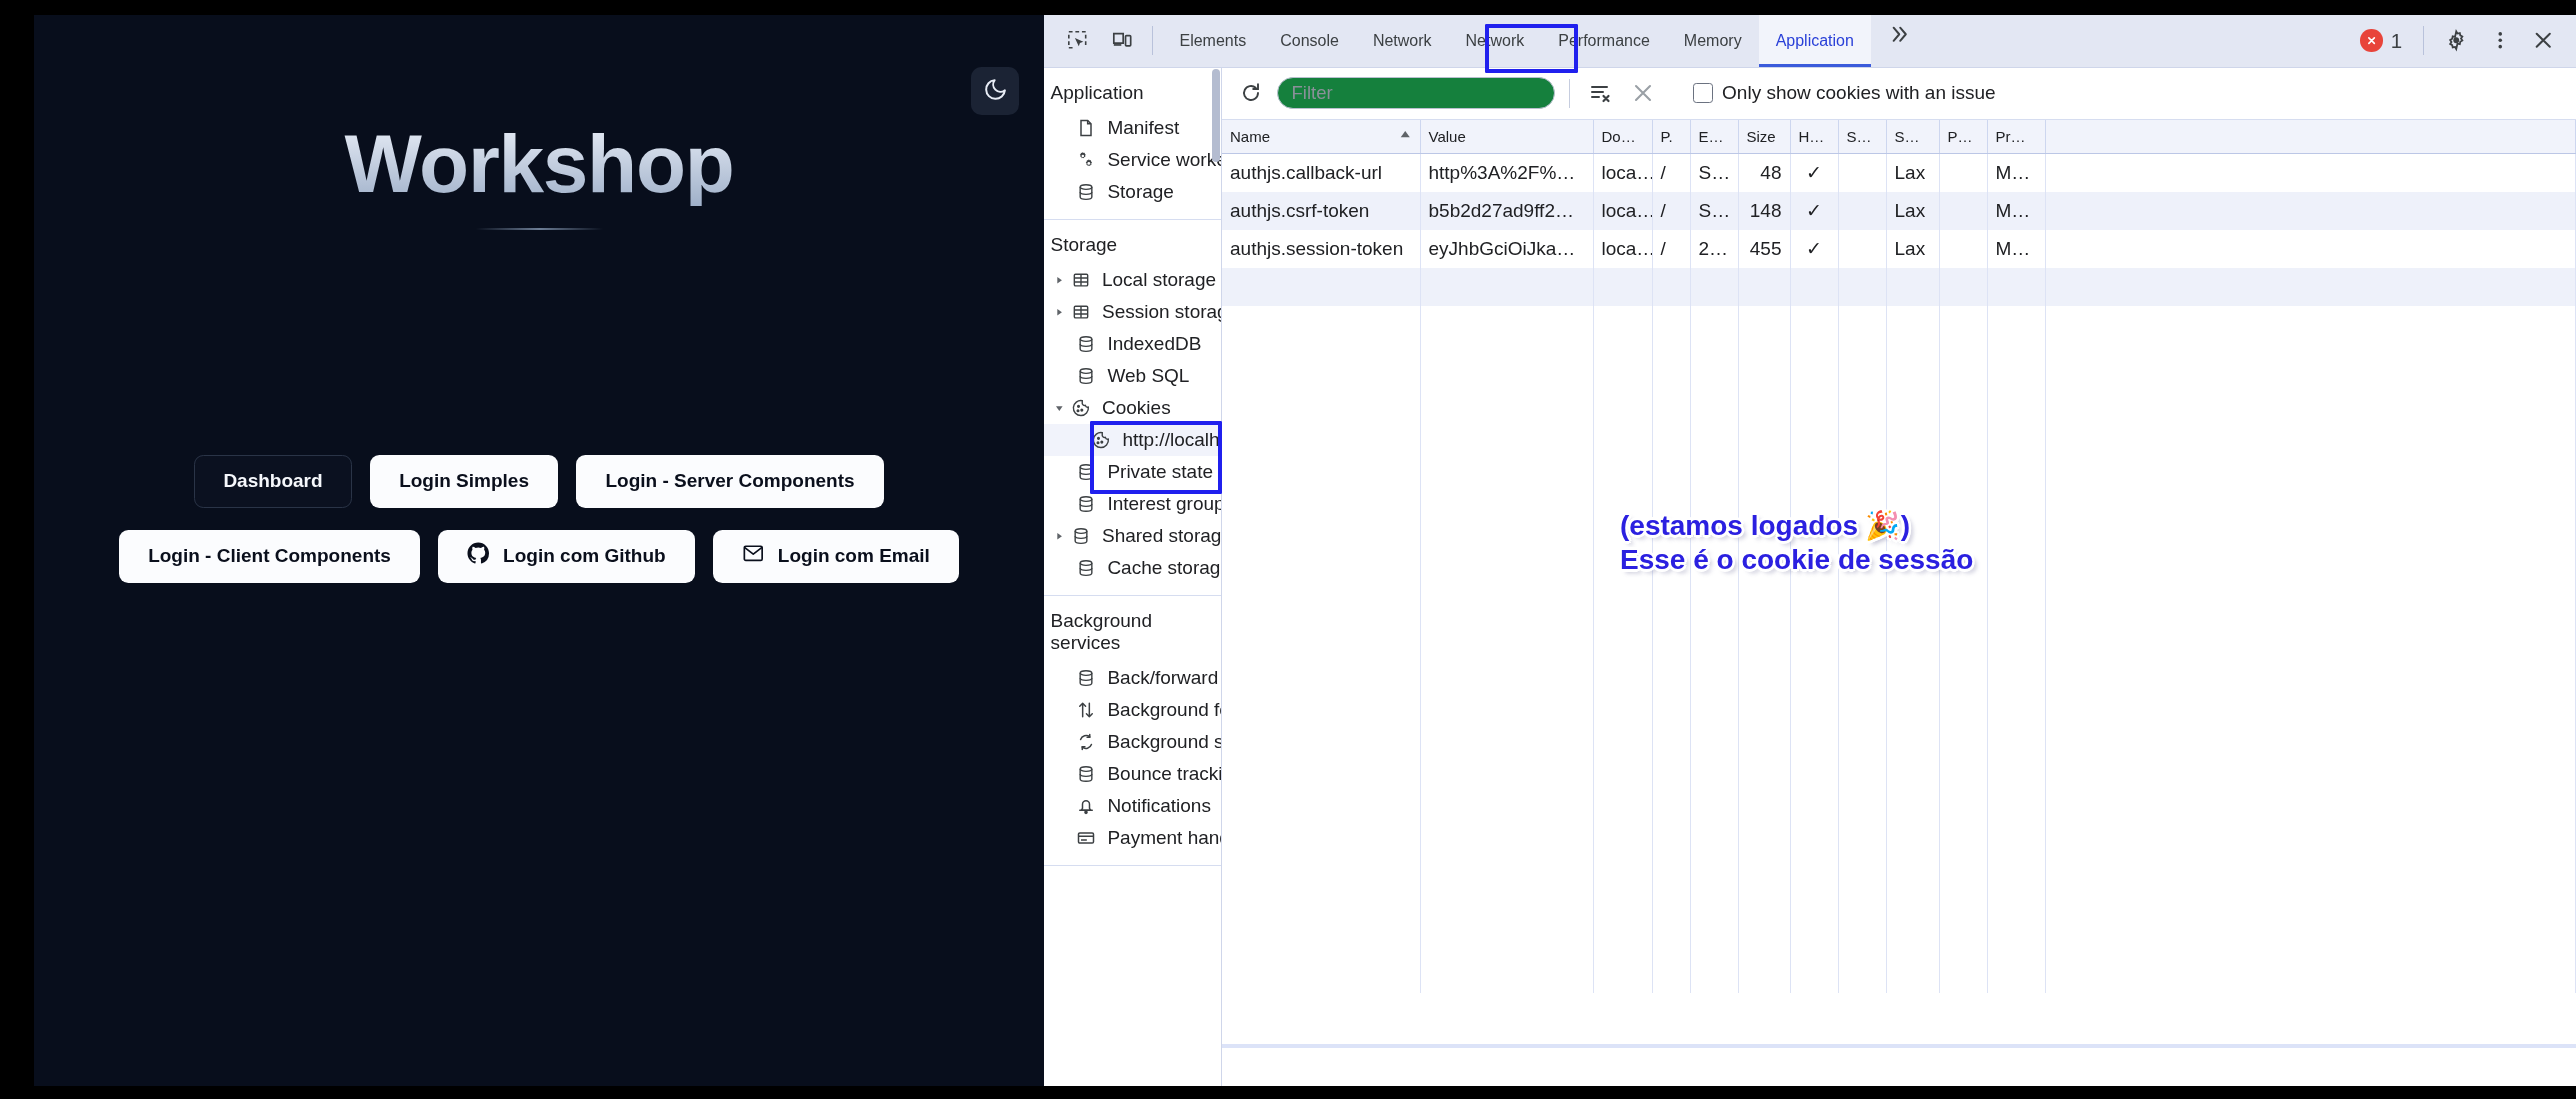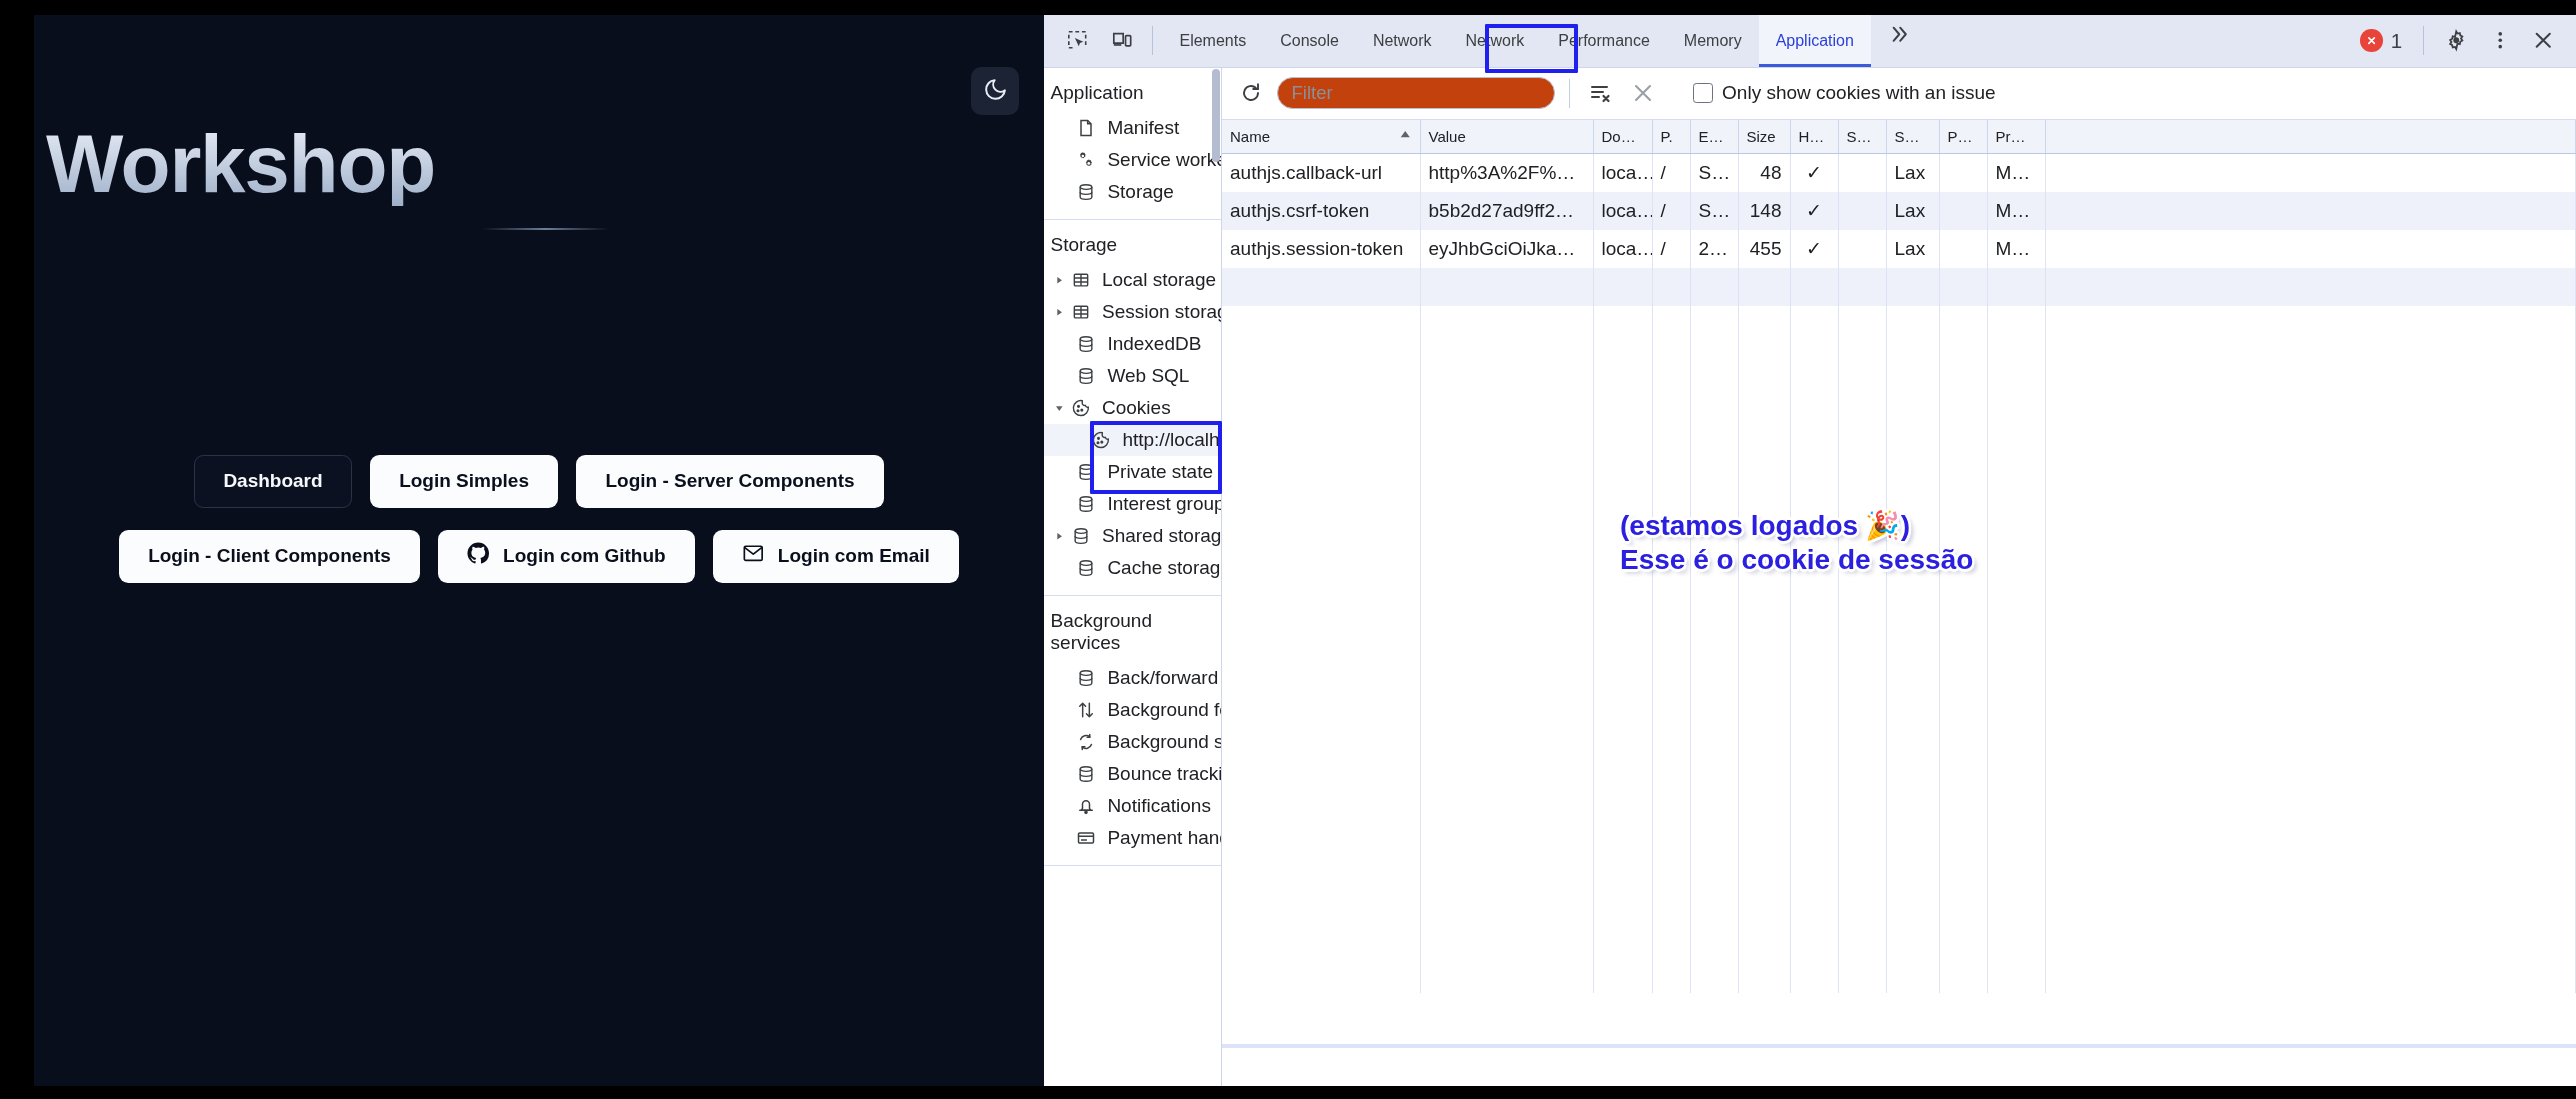--- a/index.html
+++ b/index.html
@@ -16,21 +16,21 @@
   #page-inner{ position:relative; width:100%; height:100%; }
 
   .theme-toggle{
     position:absolute; right:25px; top:52px; width:48px; height:48px;
     background:#1b2334; border-radius:10.6px; display:flex; align-items:center;
     justify-content:center; cursor:pointer;
   }
   .theme-toggle svg{ width:25px; height:25px; }
 
   .hero{
-    position:absolute; left:12px; right:0; top:106px; 
+    position:absolute; left:0; right:0; top:106px; text-align:center;
   }
   .hero h1{
     font-size:82px; line-height:1.04; font-weight:800; letter-spacing:-1.3px;
     background:linear-gradient(180deg,#e9eef7 0%, #9fb0c9 100%);
     -webkit-background-clip:text; background-clip:text; color:transparent;
     -webkit-text-fill-color:transparent;
   }
   .hero .rule{
     width:127px; height:2px; margin:22.5px auto 0;
     background:linear-gradient(90deg,rgba(120,140,170,0) 0%,#6d7e96 50%,rgba(120,140,170,0) 100%);
@@ -115,21 +115,21 @@
 
   .ck-toolbar{
     height:52px; display:flex; align-items:center; gap:9.3px; padding:0 12px;
     border-bottom:0.7px solid #d6ddf0; background:#fff;
   }
   .refresh-btn{ width:34px; height:34px; display:flex; align-items:center; justify-content:center;
                 cursor:pointer; }
   .refresh-btn svg{ width:24px; height:24px; }
   .filter-input{
     width:278px; height:32px; border:0.7px solid #b9c0cf; border-radius:16px;
-    padding:0 13.2px; font-size:18.5px; color:#202124; background:#c2410c;
+    padding:0 13.2px; font-size:18.5px; color:#202124; background:#15803d;
     font-family:"Liberation Sans", sans-serif;
   }
   .filter-input::placeholder{ color:#8a9099; }
   .tb-div{ width:0.7px; height:29px; background:#c6cddf; margin:0 4px; }
   .tb-icon{ width:34px; height:34px; display:flex; align-items:center; justify-content:center;
             cursor:pointer; }
   .tb-icon svg{ width:24px; height:24px; }
   .chk-wrap{ display:flex; align-items:center; gap:9.3px; margin-left:6.6px; cursor:pointer;padding-left:17px; }
   .chk{ width:20px; height:20px; border:1.3px solid #6b7280; border-radius:3.3px; background:#fff; flex:none; }
   .chk-label{ font-size:19px; color:#202124; white-space:nowrap; }

